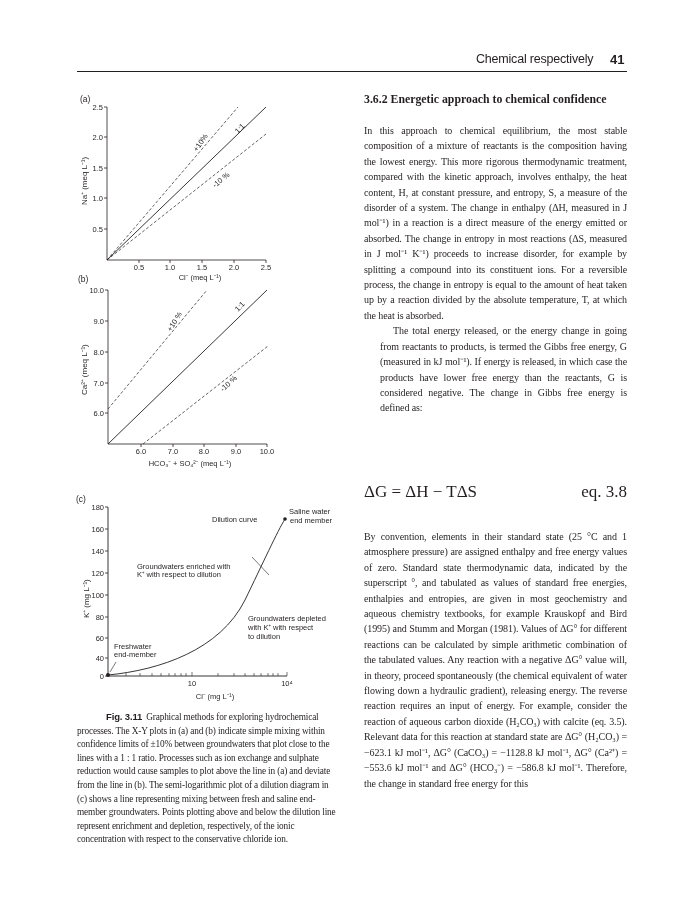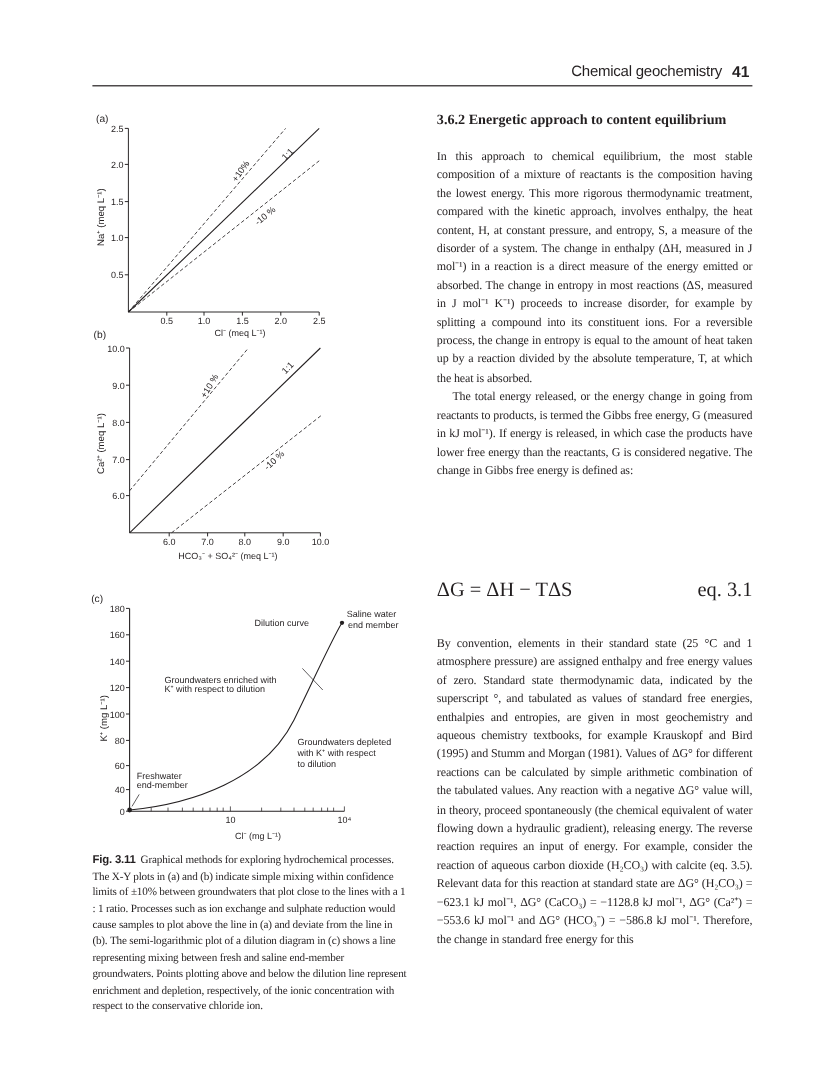--- a/index.html
+++ b/index.html
@@ -3,33 +3,33 @@
 <meta charset="utf-8">
 <style>
   html, body { margin:0; padding:0; background:#ffffff; }
   body { width:691px; height:900px; position:relative; overflow:hidden; color:#231f20; }
   .header-rule { position:absolute; left:77px; top:71px; width:550px; height:1px; background:#231f20; }
   .running-head { position:absolute; top:52px; font-family:"Liberation Sans", sans-serif; font-size:12.5px; letter-spacing:-0.2px; }
   .page-num { position:absolute; top:52px; left:610px; font-family:"Liberation Sans", sans-serif; font-size:13px; font-weight:bold; }
   svg text { font-family:"Liberation Sans", sans-serif; fill:#231f20; }
   .figure { position:absolute; left:0; top:0; }
   .caption { position:absolute; left:77px; top:710px; width:262px; font-family:"Liberation Serif", serif; font-size:9.3px; line-height:13.6px; letter-spacing:-0.15px; }
-  .caption .fig-label { font-family:"Liberation Sans", sans-serif; font-weight:bold; font-size:9.5px; margin-right:4px; }
+  .caption .fig-label { font-family:"Liberation Sans", sans-serif; font-weight:bold; font-size:9.5px; margin-right:4px;margin-left:29px; }
   .col { position:absolute; left:364px; width:263px; font-family:"Liberation Serif", serif; font-size:10px; line-height:15.4px; text-align:justify; letter-spacing:-0.1px; }
   .sec-head { position:absolute; left:364px; top:92px; font-family:"Liberation Serif", serif; font-size:11.8px; font-weight:bold; }
   .para { margin:0; }
-  .indent { text-indent:13px; }
+  .indent { text-indent:13px;margin-left:16px; }
   .eq-row { position:absolute; left:364px; width:263px; top:482px; font-family:"Liberation Serif", serif; font-size:17px; }
   .eq-row .eq-num { position:absolute; right:0; top:0; }
 </style>
 </head>
 <body>
 
 <div class="header-rule"></div>
-<div class="running-head" style="left:476px;">Chemical geochemistry</div>
+<div class="running-head" style="left:476px;">Chemical respectively</div>
 <div class="page-num">41</div>
 
 <svg class="figure" width="360" height="705" viewBox="0 0 360 705">
 
   <g>
     <text x="80" y="102" font-size="8.5">(a)</text>
     <line x1="107" y1="107" x2="107" y2="260" stroke="#231f20" stroke-width="0.8"></line>
     <line x1="107" y1="260" x2="266" y2="260" stroke="#231f20" stroke-width="0.8"></line>
 
     <g font-size="7.5" text-anchor="end">
@@ -173,27 +173,27 @@
       <text x="248" y="630">with K⁺ with respect</text>
       <text x="248" y="639">to dilution</text>
       <text x="114" y="649">Freshwater</text>
       <text x="114" y="657">end-member</text>
     </g>
   </g>
 </svg>
 
 <div class="caption"><span class="fig-label">Fig. 3.11</span><span>Graphical methods for exploring hydrochemical processes. The X-Y plots in (a) and (b) indicate simple mixing within confidence limits of ±10% between groundwaters that plot close to the lines with a 1 : 1 ratio. Processes such as ion exchange and sulphate reduction would cause samples to plot above the line in (a) and deviate from the line in (b). The semi-logarithmic plot of a dilution diagram in (c) shows a line representing mixing between fresh and saline end-member groundwaters. Points plotting above and below the dilution line represent enrichment and depletion, respectively, of the ionic concentration with respect to the conservative chloride ion.</span></div>
 
-<div class="sec-head">3.6.2  Energetic approach to content equilibrium</div>
+<div class="sec-head">3.6.2  Energetic approach to chemical confidence</div>
 
 <div class="col" style="top:123px;">
   <p class="para">In this approach to chemical equilibrium, the most stable composition of a mixture of reactants is the composition having the lowest energy. This more rigorous thermodynamic treatment, compared with the kinetic approach, involves enthalpy, the heat content, H, at constant pressure, and entropy, S, a measure of the disorder of a system. The change in enthalpy (ΔH, measured in J mol⁻¹) in a reaction is a direct measure of the energy emitted or absorbed. The change in entropy in most reactions (ΔS, measured in J mol⁻¹ K⁻¹) proceeds to increase disorder, for example by splitting a compound into its constituent ions. For a reversible process, the change in entropy is equal to the amount of heat taken up by a reaction divided by the absolute temperature, T, at which the heat is absorbed.</p>
   <p class="para indent">The total energy released, or the energy change in going from reactants to products, is termed the Gibbs free energy, G (measured in kJ mol⁻¹). If energy is released, in which case the products have lower free energy than the reactants, G is considered negative. The change in Gibbs free energy is defined as:</p>
 </div>
 
 <div class="eq-row">
   <span>ΔG = ΔH − TΔS</span>
-  <span class="eq-num">eq. 3.1</span>
+  <span class="eq-num">eq. 3.8</span>
 </div>
 
 <div class="col" style="top:514px;margin-top:15px;">
   <p class="para">By convention, elements in their standard state (25 °C and 1 atmosphere pressure) are assigned enthalpy and free energy values of zero. Standard state thermodynamic data, indicated by the superscript °, and tabulated as values of standard free energies, enthalpies and entropies, are given in most geochemistry and aqueous chemistry textbooks, for example Krauskopf and Bird (1995) and Stumm and Morgan (1981). Values of ΔG° for different reactions can be calculated by simple arithmetic combination of the tabulated values. Any reaction with a negative ΔG° value will, in theory, proceed spontaneously (the chemical equivalent of water flowing down a hydraulic gradient), releasing energy. The reverse reaction requires an input of energy. For example, consider the reaction of aqueous carbon dioxide (H₂CO₃) with calcite (eq. 3.5). Relevant data for this reaction at standard state are ΔG° (H₂CO₃) = −623.1 kJ mol⁻¹, ΔG° (CaCO₃) = −1128.8 kJ mol⁻¹, ΔG° (Ca²⁺) = −553.6 kJ mol⁻¹ and ΔG° (HCO₃⁻) = −586.8 kJ mol⁻¹. Therefore, the change in standard free energy for this</p>
 </div>
 
 </body></html>

